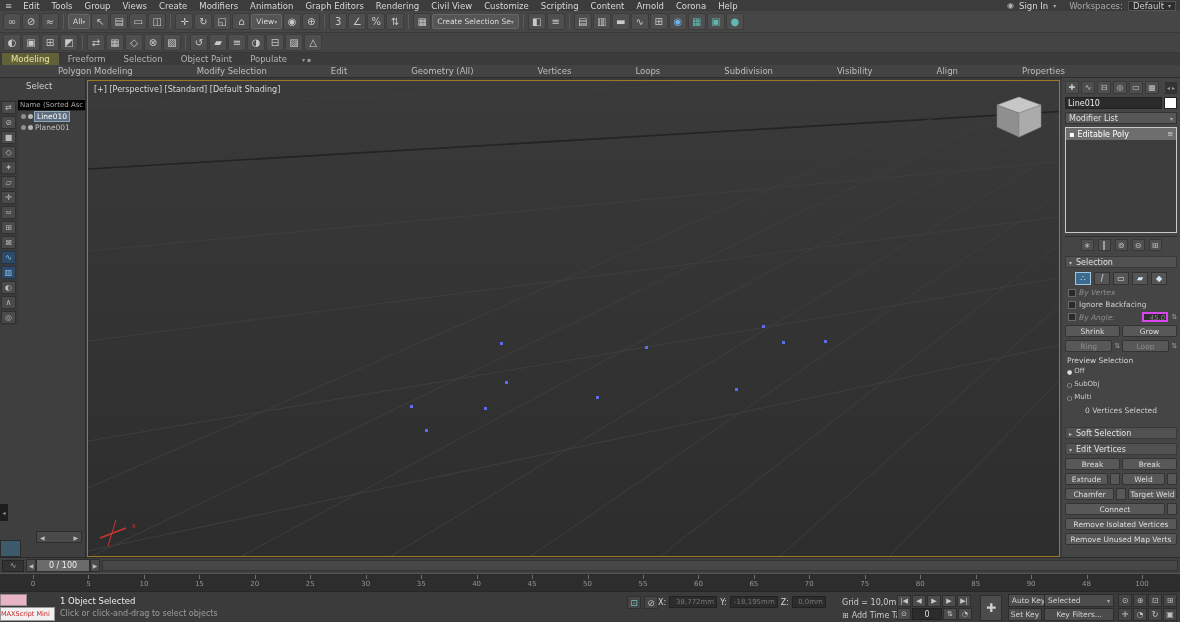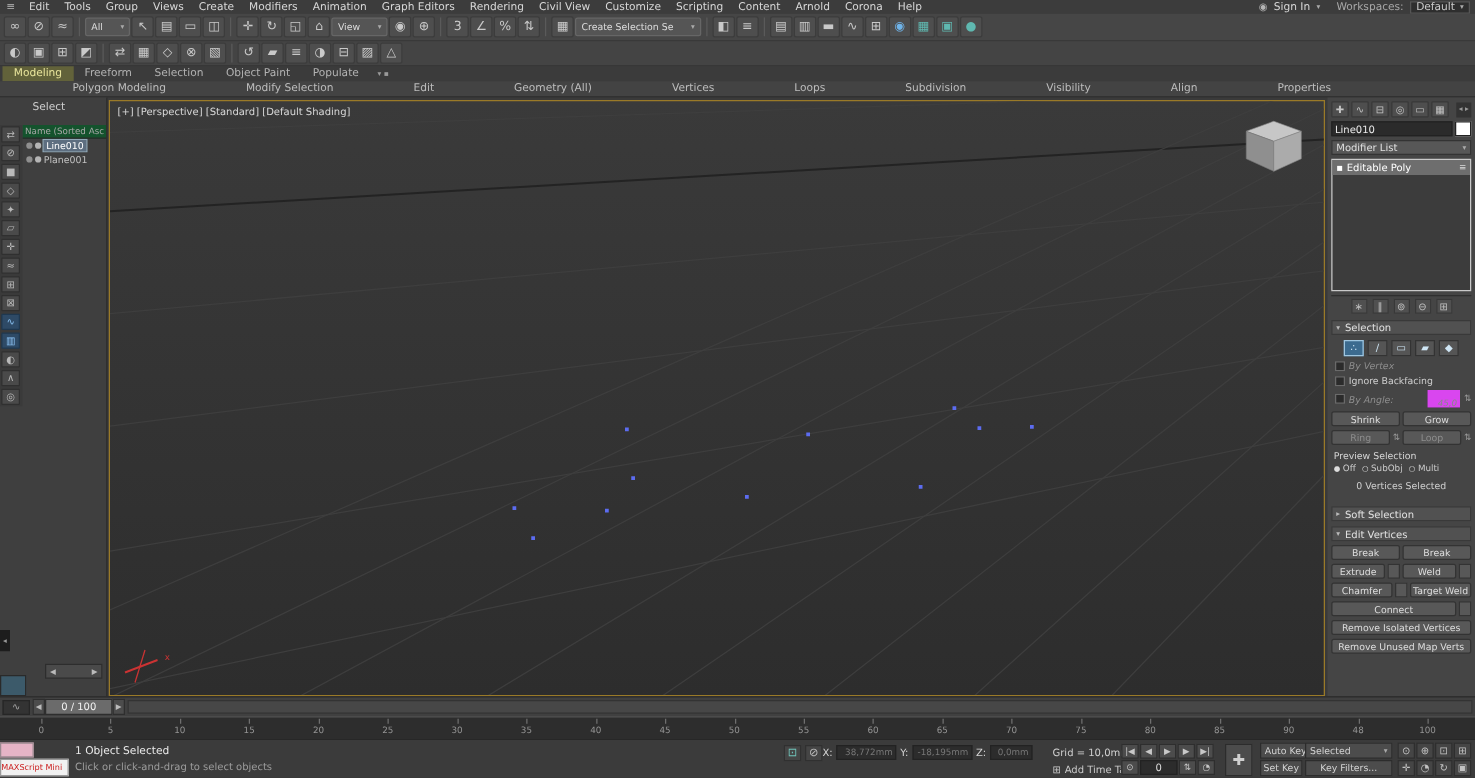--- a/index.html
+++ b/index.html
@@ -17,42 +17,42 @@
   .mr-icon{color:#b5b5b5;font-size:8px;}
   .ws-label{color:#a8a8a8;margin-left:8px;}
   #ws-dd{background:#2e2e2e;border:1px solid #555;height:10px;display:flex;align-items:center;gap:4px;padding:0 4px;color:#ccc;}
   .dd-ar{font-size:6px;color:#aaa;}
 
   
   #toolbar1{top:11px;height:22px;background:#464646;border-bottom:1px solid #393939;display:flex;align-items:center;padding:0 3px;gap:1px;}
   #toolbar2{top:33px;height:20px;background:#444;border-bottom:1px solid #373737;display:flex;align-items:center;padding:0 3px;gap:1px;}
   .tb-icon{width:18px;height:17px;display:flex;align-items:center;justify-content:center;font-size:10px;color:#c9c9c9;background:#4e4e4e;border:1px solid #3c3c3c;border-radius:2px;flex:none;}
   .tb-sep{width:1px;height:15px;background:#5a5a5a;margin:0 3px;flex:none;}
-  .tb-dd{height:15px;background:#555;border:1px solid #666;border-radius:2px;display:flex;align-items:center;font-size:7.5px;padding:0 4px;gap:14px;color:#ddd;white-space:nowrap;flex:none;}
+  .tb-dd{height:15px;background:#555;border:1px solid #666;border-radius:2px;display:flex;align-items:center;font-size:7.5px;padding:0 4px;gap:0;color:#ddd;white-space:nowrap;flex:none;}
 
   
   #ribbon-tabs{top:53px;height:12px;background:#3b3b3b;display:flex;align-items:stretch;padding-left:2px;font-size:8.5px;}
   .rtab{padding:0 9px;color:#b3b3b3;display:flex;align-items:center;}
   .rtab.active{background:#62623a;color:#e9e59c;}
   .rtab-cfg{margin-left:6px;color:#9a9a9a;font-size:6px;display:flex;align-items:center;}
   #ribbon-items{top:65px;height:13px;background:#434343;border-bottom:1px solid #2d2d2d;display:flex;align-items:center;font-size:8.5px;color:#bdbdbd;padding-left:2px;}
   .ritem{padding:0 8px;white-space:nowrap;margin-left:48px;}
 
   
   #main{top:78px;height:479px;}
 
   
   #explorer{position:absolute;left:0;top:0;width:86px;height:479px;background:#3f3f3f;border-right:1px solid #2b2b2b;}
   #explorer-title{height:13px;padding:3px 0 0 26px;font-size:8.5px;color:#cfcfcf;}
   #explorer-body{display:flex;margin-top:9px;}
   #explorer-strip{width:18px;display:flex;flex-direction:column;gap:2px;padding:1px 1px;background:#3a3a3a;}
   .strip-icon{width:15px;height:13px;font-size:8px;color:#b9b9b9;display:flex;align-items:center;justify-content:center;background:#4a4a4a;border:1px solid #303030;border-radius:1px;}
   .strip-icon.blue{color:#8cc4f5;background:#2e4a66;border-color:#1f3850;}
   #explorer-tree{flex:1;overflow:hidden;}
-  #tree-header{height:11px;background:#14532d;font-size:7px;color:#a8a8a8;padding:1px 2px;white-space:nowrap;overflow:hidden;border-bottom:1px solid #2a2a2a;}
+  #tree-header{height:11px;background:#000000;font-size:7px;color:#a8a8a8;padding:1px 2px;white-space:nowrap;overflow:hidden;border-bottom:1px solid #2a2a2a;}
   .tree-row{height:11px;display:flex;align-items:center;gap:2px;font-size:7.5px;color:#c2c2c2;padding-left:3px;white-space:nowrap;overflow:hidden;}
   .tree-dot{width:5px;height:5px;border-radius:50%;background:#8f8f8f;flex:none;}
   .tree-dot2{width:5px;height:5px;border-radius:50%;background:#b5b5b5;flex:none;}
   .tree-row.selected .tree-label{background:#5d6e80;outline:1px solid #8fa8b8;color:#fff;padding:0 2px;}
   #explorer-scroll{position:absolute;left:36px;bottom:14px;width:46px;height:12px;background:#4a4a4a;border:1px solid #2d2d2d;display:flex;justify-content:space-between;align-items:center;padding:0 3px;font-size:6px;color:#bbb;}
   #explorer-collapse{position:absolute;left:0;top:426px;width:8px;height:17px;background:#1d1d1d;color:#999;font-size:6px;display:flex;align-items:center;justify-content:center;}
   #corner-swatch{position:absolute;left:0;bottom:0;width:21px;height:17px;background:#3c5a6a;border:1px solid #2a2a2a;}
 
   
   #viewport{position:absolute;left:87px;top:2px;width:973px;height:477px;background:linear-gradient(#3a3a3a,#2d2d2d);border:1px solid #9a7a28;overflow:hidden;}
@@ -78,29 +78,29 @@
   #stack-tools{display:flex;gap:4px;border-top:1px solid #2f2f2f;margin-top:3px;padding:2px 0 1px 0;justify-content:center;}
   .stack-tool{width:13px;height:12px;display:flex;align-items:center;justify-content:center;font-size:8px;color:#c0c0c0;background:#505050;border:1px solid #383838;}
   .rollout-header{height:12px;background:#515151;border:1px solid #393939;display:flex;align-items:center;gap:4px;font-size:8px;color:#e2e2e2;margin-top:4px;padding:0 3px;}
   .rollout-arrow{font-size:6px;color:#bbb;}
   #subobj-row{display:flex;gap:3px;justify-content:center;margin-top:4px;}
   .subobj-icon{width:16px;height:13px;display:flex;align-items:center;justify-content:center;font-size:8px;color:#cfe6f5;background:#555;border:1px solid #333;}
   .subobj-icon.active{background:#3c6b8f;border-color:#9fc6e0;}
   .chk-row{display:flex;align-items:center;gap:3px;margin-top:3px;font-size:7.5px;color:#cecece;padding-left:3px;}
   .chk{width:8px;height:8px;background:#2b2b2b;border:1px solid #6a6a6a;flex:none;}
   .dim, .dim *{color:#8d8d8d;font-style:italic;}
-  #angle-val{margin-left:auto;width:26px;height:10px;background:#2e2e2e;border:7px solid #d946ef;color:#888;font-size:7px;text-align:right;padding:0 1px;line-height:9px;}
+  #angle-val{margin-left:auto;width:26px;height:10px;background:#2e2e2e;border:2px solid #d946ef;color:#888;font-size:7px;text-align:right;padding:0 1px;line-height:9px;}
   .spin{font-size:7px;color:#9a9a9a;}
   .btn-row{display:flex;gap:2px;margin-top:3px;align-items:center;}
   .btn{background:#585858;border:1px solid #333;border-radius:2px;color:#ddd;font-size:7.5px;text-align:center;height:12px;line-height:11px;overflow:hidden;white-space:nowrap;}
   .btn.dimmed{color:#8d8d8d;}
   .f1{flex:1;}
   .sq{width:10px;height:12px;background:#585858;border:1px solid #333;flex:none;}
   #preview-label{margin-top:4px;font-size:7.5px;color:#d5d5d5;padding-left:2px;}
-  #preview-radios{display:flex;gap:5px;margin-top:2px;font-size:7px;color:#ccc;padding-left:2px;}
+  #preview-radios{display:flex;gap:5px;margin-top:2px;font-size:7px;color:#ccc;padding-left:2px;flex-direction:column;}
   .radio-g{display:flex;align-items:center;gap:2px;}
   .radio-glyph{font-size:6px;color:#ddd;}
   #sel-status{text-align:center;margin-top:5px;font-size:7.5px;color:#cfcfcf;}
   .mt10{margin-top:12px;}
 
   
   #timeslider{top:557px;height:16px;background:#404040;border-top:1px solid #2a2a2a;display:flex;align-items:center;gap:2px;padding:0 2px;}
   #mini-curve{width:22px;height:12px;background:#333;border:1px solid #262626;color:#aaa;font-size:8px;display:flex;align-items:center;justify-content:center;}
   #ts-handle{display:flex;align-items:center;height:13px;}
   .ts-arrow{width:10px;height:13px;background:#4c4c4c;border:1px solid #2e2e2e;color:#bbb;font-size:6px;display:flex;align-items:center;justify-content:center;}

